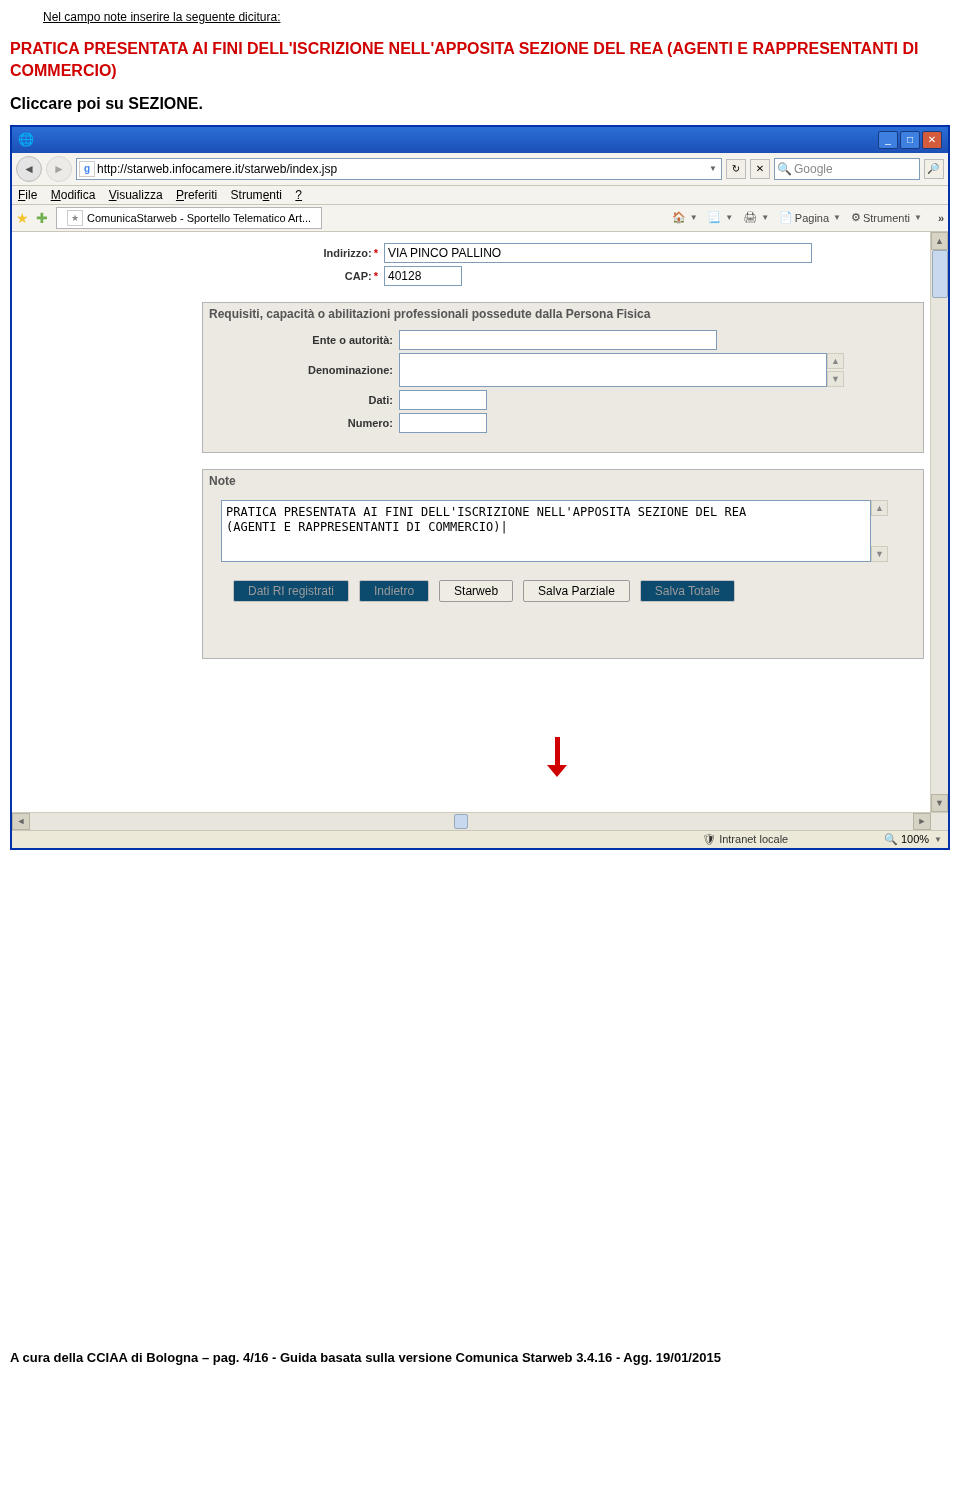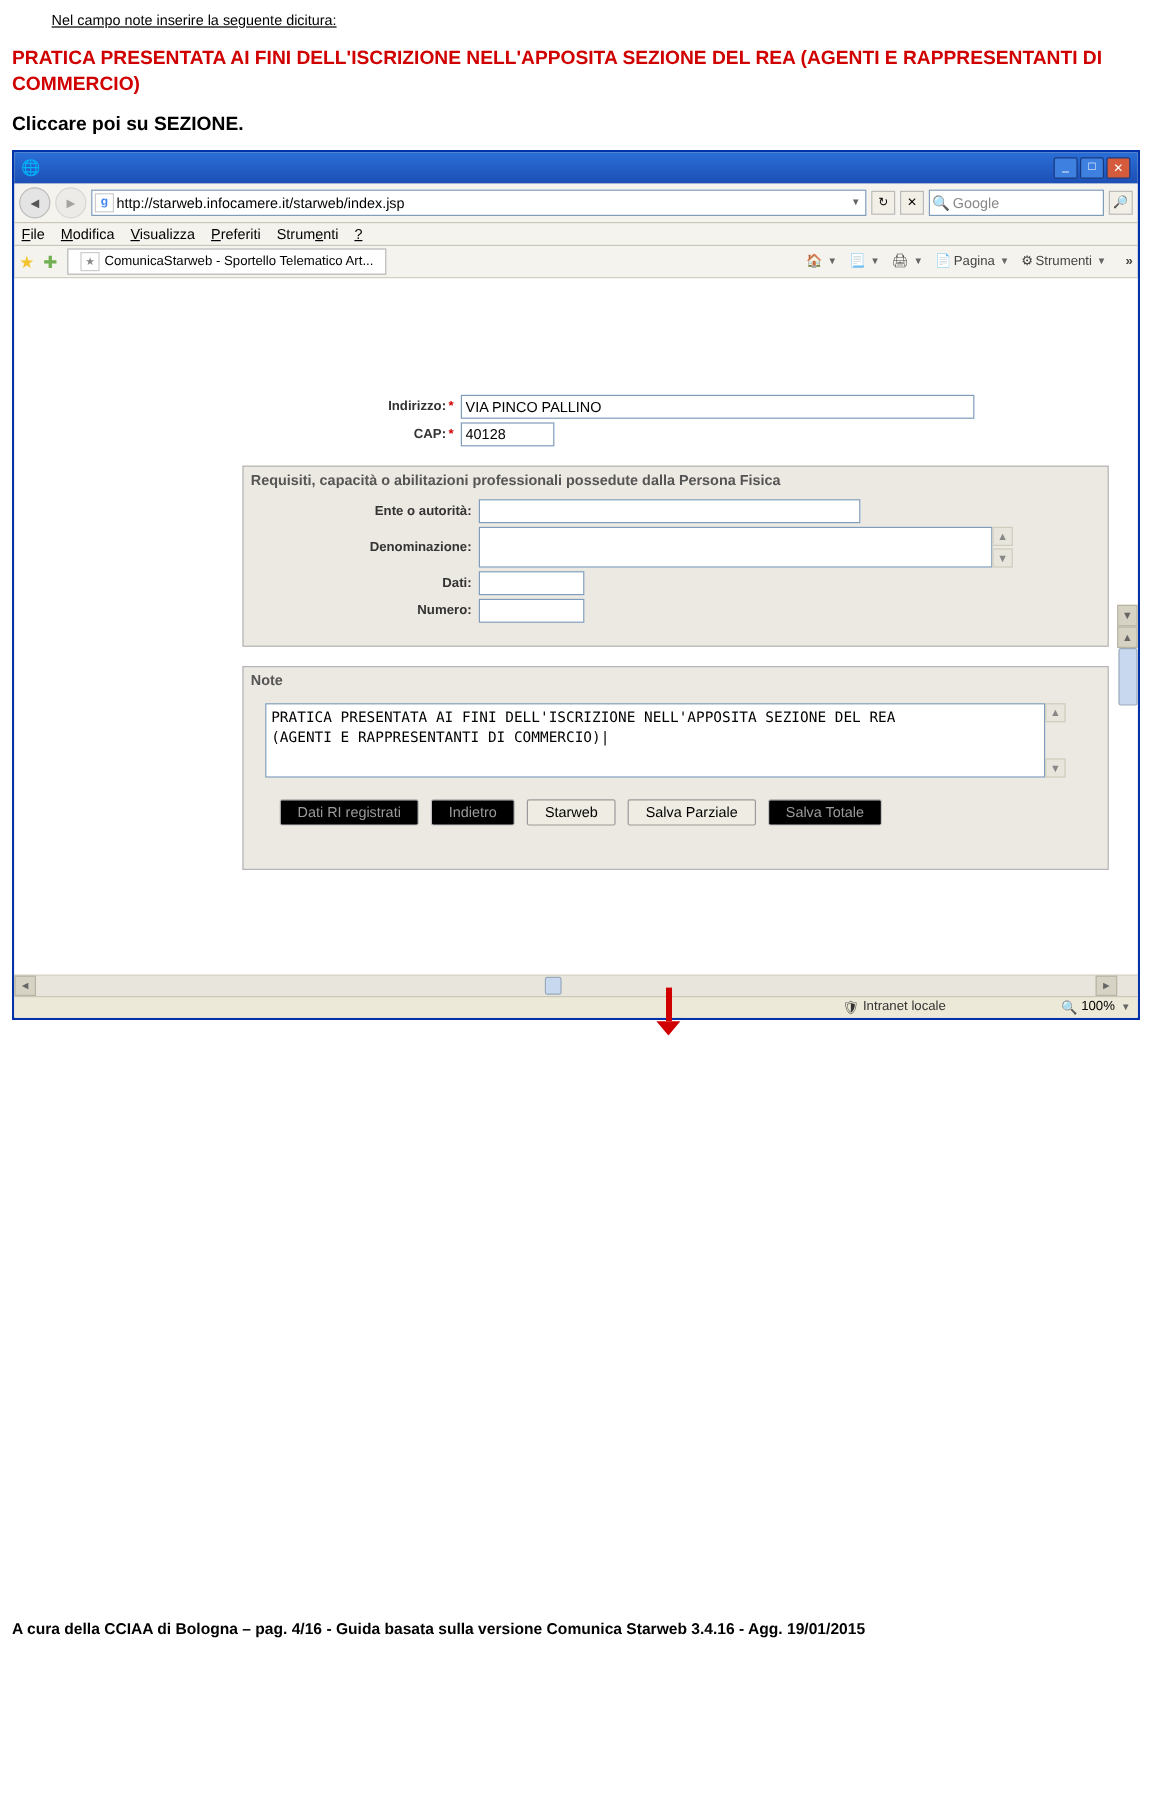--- a/index.html
+++ b/index.html
@@ -21,41 +21,41 @@
   .smallbtn { width:18px; height:18px; border:1px solid #bbb; background:#f2f0e6; display:flex; align-items:center; justify-content:center; font-size:10px;}
   .searchbox{ width:140px; height:20px; background:#fff; border:1px solid #7f9db9; display:flex; align-items:center; padding:0 2px; gap:2px; color:#888; font-size:12px;}
   .menubar{ padding:2px 6px; font-size:12px; border-bottom:1px solid #cac7ba;}
   .menubar span{ margin-right:10px;}
   .menubar u{ text-decoration:underline;}
   .tabbar{ display:flex; align-items:center; padding:2px 4px; border-bottom:1px solid #cac7ba; gap:4px;}
   .favstar{ width:16px; height:16px; color:#f4c430; font-size:14px;}
   .tab { background:#fff; border:1px solid #b4b4b4; padding:2px 10px; font-size:11px; display:flex; align-items:center; gap:4px;}
   .toolbar-right{ margin-left:auto; display:flex; gap:8px; align-items:center; font-size:11px; color:#444;}
   .toolbar-right .ddl{ display:flex; align-items:center; gap:2px;}
-  .canvas{ background:#fff; position:relative; height:580px; display:flex;align-items:center;}
+  .canvas{ background:#fff; position:relative; height:580px; display:flex;}
   .canvas-left{ width:180px; background:#fff; border-right:none;}
   .canvas-main{ flex:1; position:relative; padding:8px 0 0 0;}
   .right-scroll{ width:17px; background:#e8e6dc; border-left:1px solid #cfcbbd; position:relative;}
   .right-scroll:before{content:"▲"; position:absolute; top:0; left:0; right:0; height:16px; background:#d6d2c4; border:1px solid #b8b4a4; display:flex; align-items:center; justify-content:center; font-size:9px; color:#666;}
   .right-scroll:after{content:"▼"; position:absolute; bottom:0; left:0; right:0; height:16px; background:#d6d2c4; border:1px solid #b8b4a4; display:flex; align-items:center; justify-content:center; font-size:9px; color:#666;}
   .thumb{ position:absolute; left:1px; right:0; top:18px; height:46px; background:#c8d8ef; border:1px solid #9ab; border-radius:2px;}
 
   .form-row{ display:flex; align-items:center; margin:3px 0; font-size:12px; font-family:Tahoma,Arial,sans-serif;}
   .form-lbl{ width:186px; text-align:right; font-weight:bold; color:#333; padding-right:6px; font-size:11px;}
   .req{ color:#d00000; font-weight:bold; margin-left:2px;}
   .tinput{ border:1px solid #7f9db9; background:#fff; height:18px; padding:0 3px; font-size:12px; font-family:Tahoma,Arial,sans-serif;}
   .w-long{ width:420px;} .w-mid{width:310px;} .w-num{width:60px;} .w-cap{width:70px;} .w-date{width:80px;}
   .groupbox{ border:1px solid #b4b4b4; background:#ece9e2; margin:16px 6px 0 10px; padding:2px 4px 16px 4px;}
   .grouptitle{ background:#ece9e2; font-size:12px; color:#555; font-weight:bold; padding:2px 2px 6px 2px;}
   .note-ta{ width:640px; height:52px; border:1px solid #7f9db9; background:#fff; font-family:monospace; font-size:12px; padding:4px; resize:none; line-height:1.3; white-space:pre;}
   .ta-scroll{ width:17px; display:flex; flex-direction:column; justify-content:space-between;}
   .ta-scroll div{ background:#e8e6dc; border:1px solid #cfcbbd; height:14px; font-size:9px; display:flex; align-items:center; justify-content:center; color:#888;}
   .btnrow{ display:flex; gap:10px; margin:18px 0 0 26px; }
   .fbtn{ background:#efede3; border:1px solid #9a9a9a; padding:3px 14px; font-size:12px; border-radius:2px; cursor:pointer; font-family:Tahoma,Arial,sans-serif;}
-  .fbtn.dis{ color:#9a9a9a; border-color:#c0c0c0; background:#000000;}
+  .fbtn.dis{ color:#9a9a9a; border-color:#c0c0c0; background:#0c4a6e;}
   .arrow-annot { position:absolute; left:355px; top:505px; width:20px; height:40px; display:flex; flex-direction:column; align-items:center;}
   .arrow-line{ width:5px; flex:1; background:#d00000;}
   .arrow-head{ width:0; height:0; border-left:10px solid transparent; border-right:10px solid transparent; border-top:12px solid #d00000;}
   .h-scroll{ height:17px; background:#e8e6dc; display:flex; align-items:center; border-top:1px solid #cfcbbd;}
   .h-scroll .sb{ width:16px; height:15px; background:#d6d2c4; border:1px solid #b8b4a4; font-size:9px; display:flex; align-items:center; justify-content:center; color:#666;}
   .h-scroll .sp{ flex:1;}
   .h-scroll .tb{ width:12px; height:13px; background:#c8d8ef; border:1px solid #9ab; margin:0 auto; border-radius:2px;}
   .statusbar{ display:flex; align-items:center; font-size:11px; padding:2px 4px; background:#ece9d8; border-top:1px solid #cac7ba; gap:8px;}
   .statusbar .sep{ flex:1;}
   .zone{ display:flex; align-items:center; gap:3px; color:#333;}
@@ -158,21 +158,21 @@
             <div class="form-row">
               <div class="form-lbl">Dati:</div>
               <input class="tinput w-date" value="" style="">
             </div>
             <div class="form-row">
               <div class="form-lbl">Numero:</div>
               <input class="tinput w-date" value="" style="">
             </div>
           </div>
 
-          <div class="groupbox" style="padding-bottom:36px;">
+          <div class="groupbox" style="padding-bottom:56px;">
             <div class="grouptitle">Note</div>
             <div style="display:flex; margin:6px 0 0 14px;">
               <textarea class="note-ta" style="">PRATICA PRESENTATA AI FINI DELL'ISCRIZIONE NELL'APPOSITA SEZIONE DEL REA
 (AGENTI E RAPPRESENTANTI DI COMMERCIO)|</textarea>
               <div class="ta-scroll" style="height:62px">
                   <div>▲</div>
                   <div>▼</div>
                 </div>
             </div>
             <div class="btnrow">

